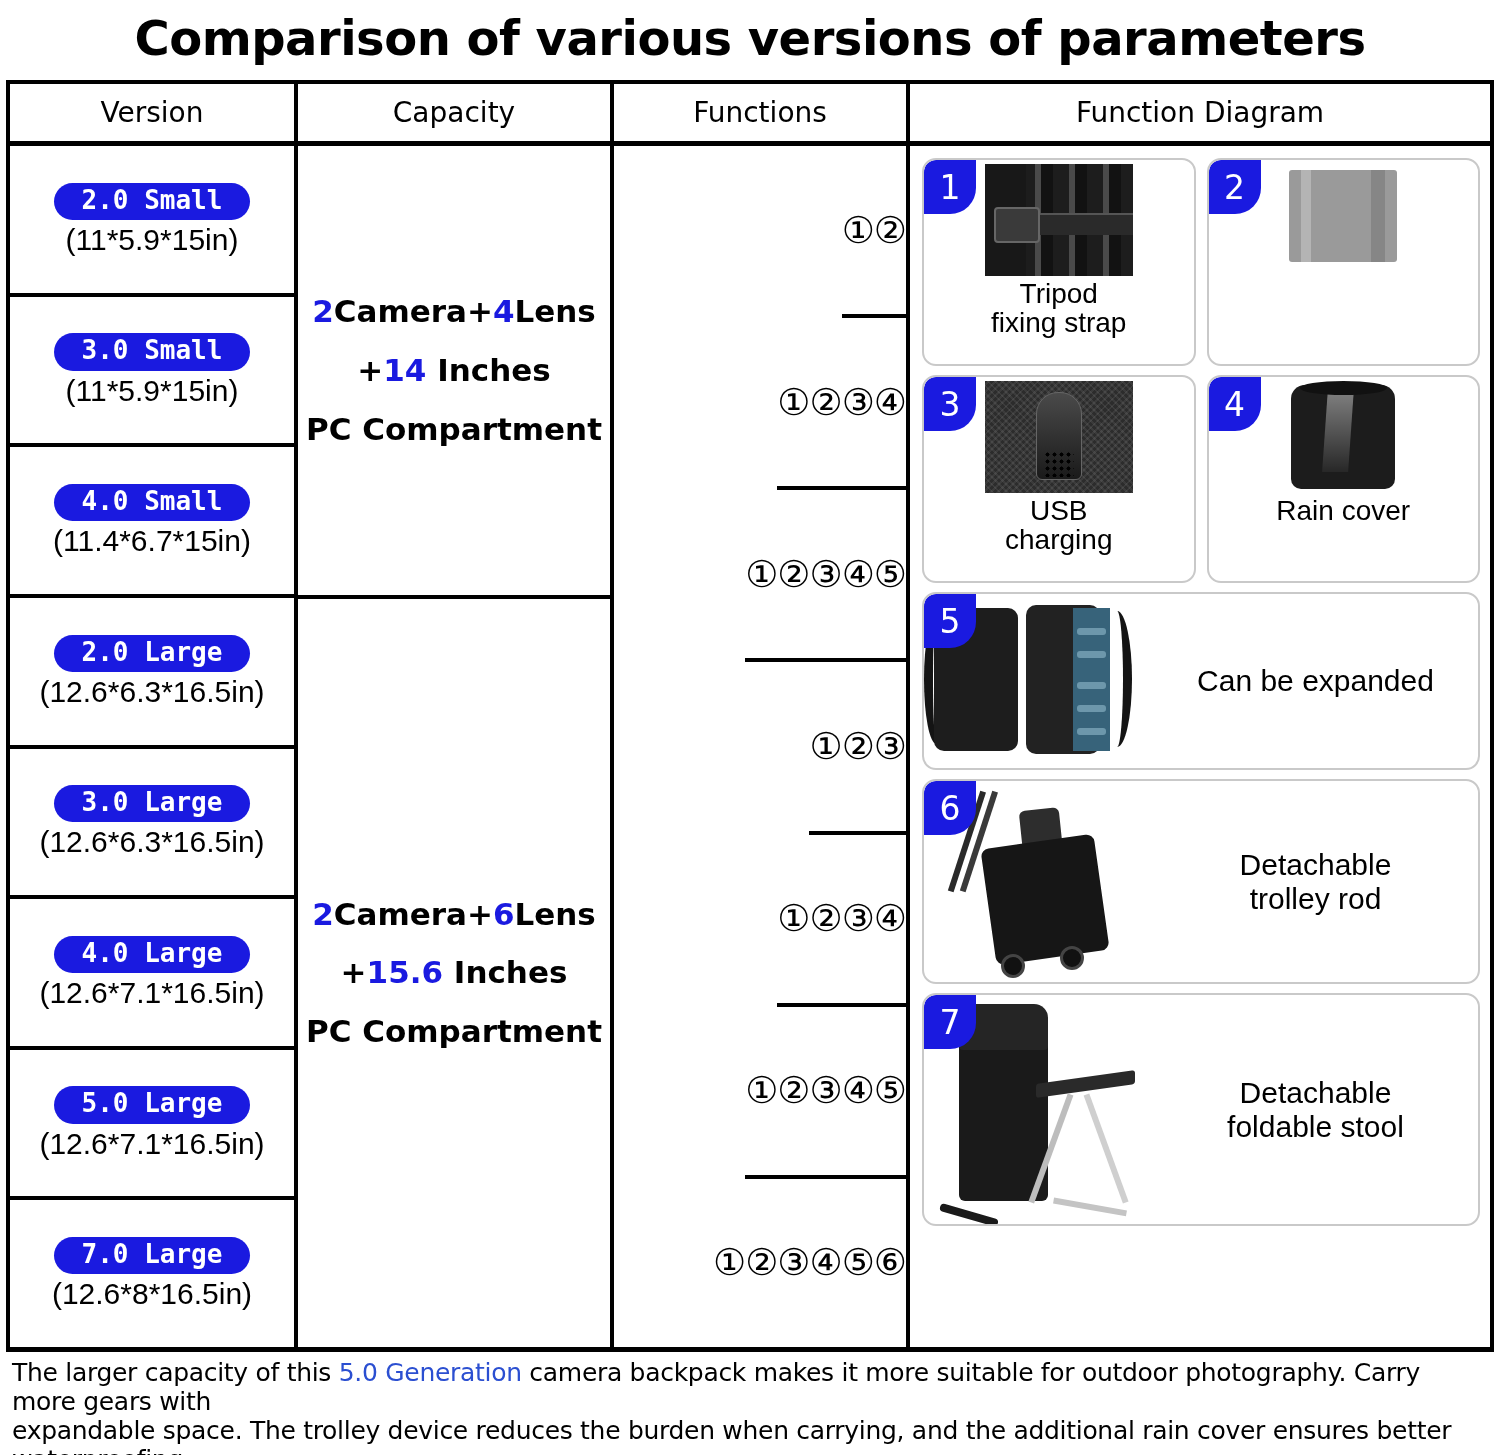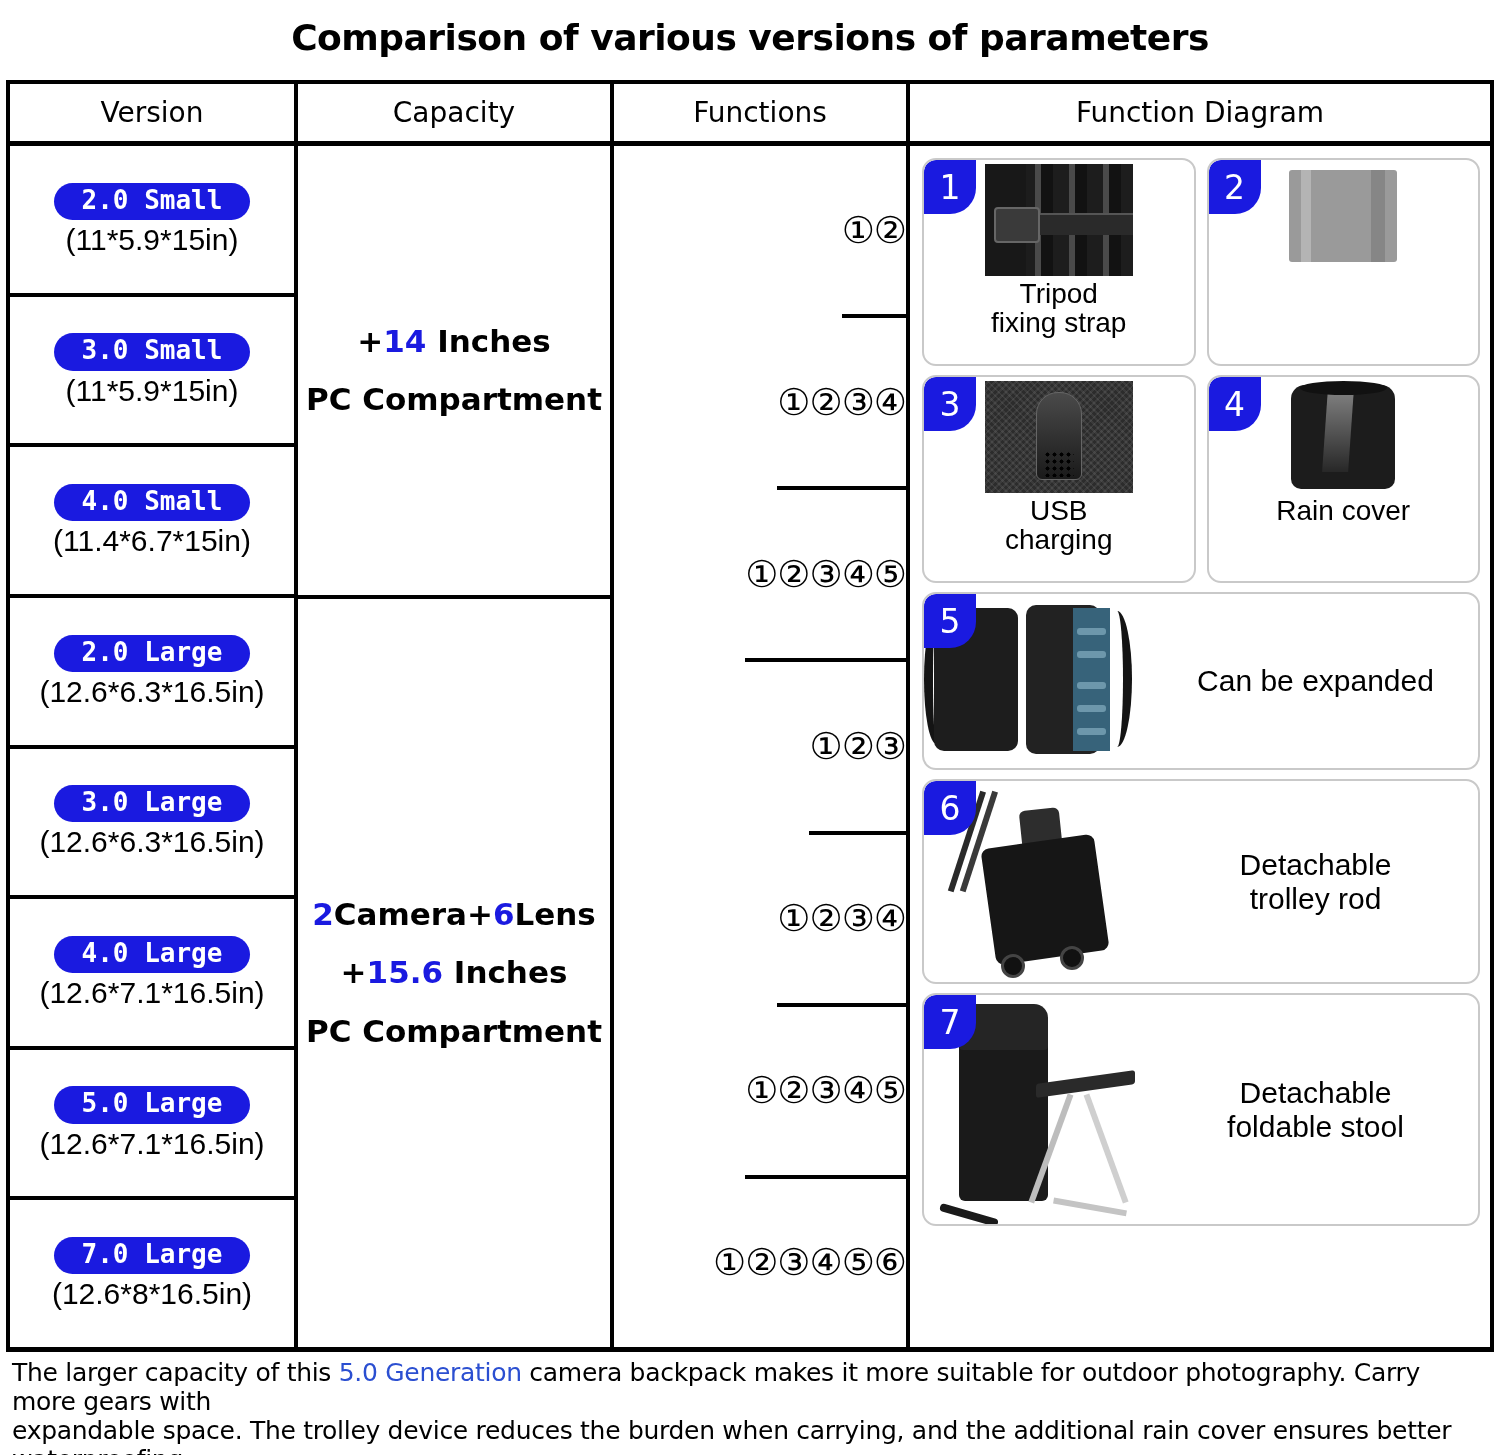--- a/index.html
+++ b/index.html
@@ -12,21 +12,21 @@
     font-family: "Liberation Sans", sans-serif;
     color: #000;
     overflow: hidden;
   }
 
   
   .page-title {
     text-align: center;
     font-family: "DejaVu Sans", sans-serif;
     font-weight: bold;
-    font-size: 36px;
+    font-size: 48px;
     line-height: 76px;
     letter-spacing: -0.5px;
     height: 80px;
     white-space: nowrap;
   }
 
   
   .table-wrap {
     margin: 0 6px;
     border: 4px solid #000;
@@ -342,20 +342,23 @@
       </div>
       <div class="version-cell">
         <span class="ver-badge">7.0 Large</span>
         <span class="ver-dims">(12.6*8*16.5in)</span>
       </div>
     </div>
 
     <div class="capacity-col col-capacity">
       <div class="cap-cell span3">
         <div class="cap-text">
+          <span class="cap-line">
+            <span class="num">2</span><span>Camera+</span><span class="num">4</span><span>Lens</span>
+          </span>
           <span class="cap-line">
             <span>+</span><span class="num">14</span><span> Inches</span>
           </span>
           <span class="cap-line">PC Compartment</span>
         </div>
       </div>
       <div class="cap-cell span5">
         <div class="cap-text">
           <span class="cap-line">
             <span class="num">2</span><span>Camera+</span><span class="num">6</span><span>Lens</span>

